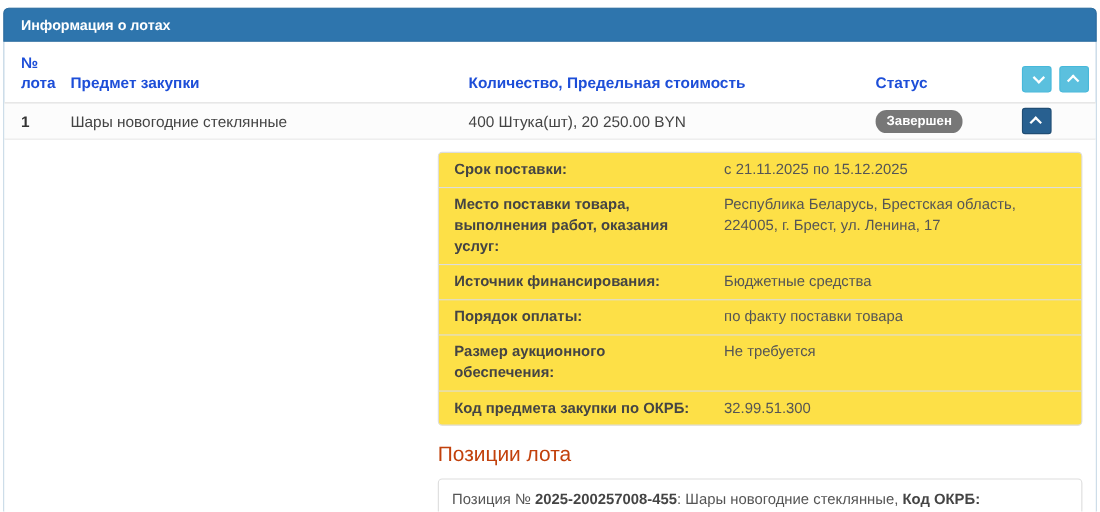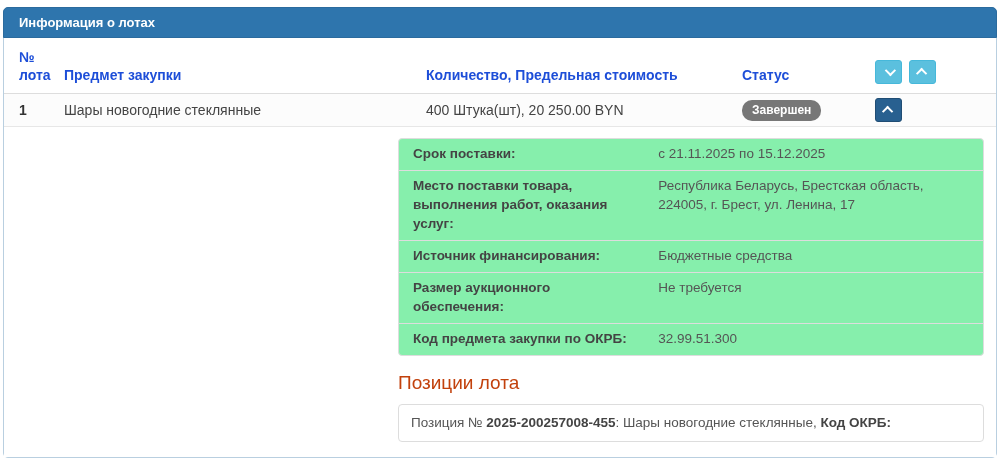--- a/index.html
+++ b/index.html
@@ -30,21 +30,21 @@
   }
   
   .thead {
     display: flex;
     align-items: flex-end;
     padding: 10px 15px 9px;
   }
   .th { font-weight: bold; color: #1d4ed8; font-size: 14px; line-height: 1.3; }
   .c1 { width: 45px; flex: none; }
   .c2 { width: 362px; flex: none; padding-right: 10px; }
-  .c3 { width: 316px; flex: none; padding-right: 24px; }
+  .c3 { width: 370px; flex: none; padding-right: 24px; }
   .c4 { width: 133px; flex: none; }
   .c5 { flex: 1; display: flex; gap: 7px; align-items: center; }
   .btn {
     width: 27px; height: 24px;
     border-radius: 3px;
     display: flex; align-items: center; justify-content: center;
     padding: 0; cursor: pointer;
   }
   .btn-info { background: #5bc0de; border: 1px solid #46b8da; }
   .btn-collapse { background: #286090; border: 1px solid #204d74; }
@@ -78,21 +78,21 @@
   
   .lot-details {
     border-top: 1px solid #e7e7e7;
     background: #fff;
     padding: 11px 12px 15px 394px;
   }
   .details-table {
     border: 1px solid #dddddd;
     border-radius: 4px;
     font-size: 13.5px;
-    background: #86efac;
+    background: #fde047;
   }
   .drow { display: flex; border-top: 1px solid #dddddd; }
   .drow:first-child { border-top: none; }
   .dlabel {
     width: 42%;
     padding: 6px 14px;
     font-weight: bold;
     color: #444;
     line-height: 1.4;
   }
@@ -165,20 +165,24 @@
       </div>
       <div class="drow">
         <div class="dlabel">Место поставки товара, выполнения работ, оказания услуг:</div>
         <div class="dvalue">Республика Беларусь, Брестская область, 224005, г. Брест, ул. Ленина, 17</div>
       </div>
       <div class="drow">
         <div class="dlabel">Источник финансирования:</div>
         <div class="dvalue">Бюджетные средства</div>
       </div>
       <div class="drow">
+        <div class="dlabel">Порядок оплаты:</div>
+        <div class="dvalue">по факту поставки товара</div>
+      </div>
+      <div class="drow">
         <div class="dlabel">Размер аукционного обеспечения:</div>
         <div class="dvalue">Не требуется</div>
       </div>
       <div class="drow">
         <div class="dlabel">Код предмета закупки по ОКРБ:</div>
         <div class="dvalue">32.99.51.300</div>
       </div>
     </div>
 
     <div class="positions-title">Позиции лота</div>

